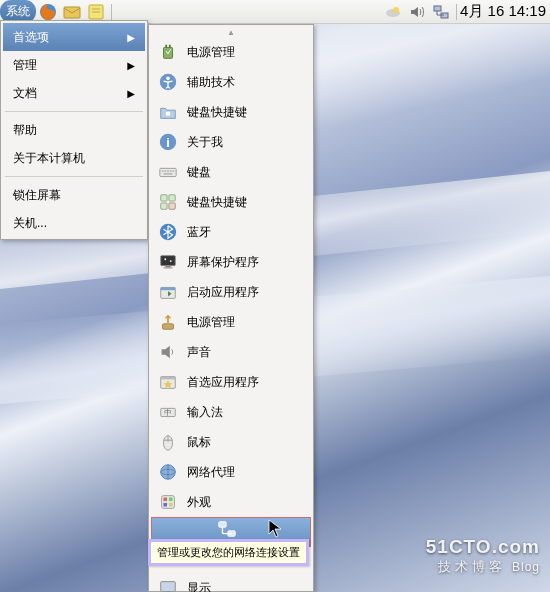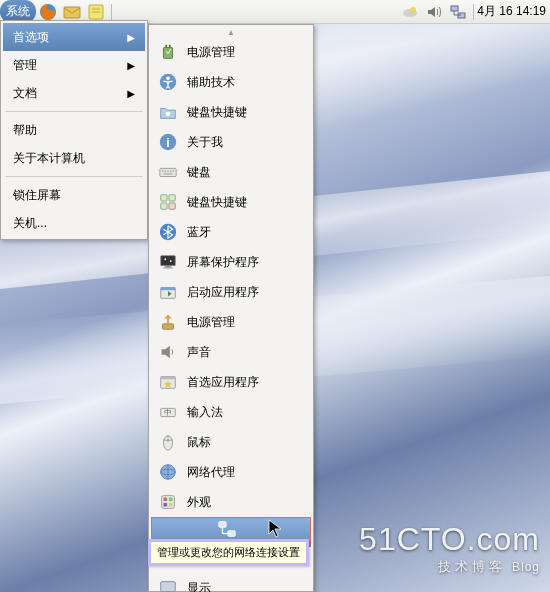--- a/index.html
+++ b/index.html
@@ -12,42 +12,42 @@
     .streak3 { top: 300px; left: 0; right: 0; height: 80px; background: linear-gradient(175deg, transparent 0%, rgba(230,235,245,0.8) 50%, transparent 100%); transform: skewY(-5deg); }
 
     .top-panel { position: absolute; top: 0; left: 0; right: 0; height: 24px; background: linear-gradient(#f8f8f6, #e8e8e4); border-bottom: 1px solid #ccc; display: flex; align-items: center; z-index: 10; }
     .panel-left { display: flex; align-items: center; height: 100%; }
     .panel-app { padding: 0 6px; height: 100%; display: flex; align-items: center; font-size: 12px; cursor: default; border-radius: 11px; }
     .panel-app.active { background: linear-gradient(#6a95c8, #4a75a8); color: white; }
     .panel-icon { width: 20px; height: 20px; margin: 0 2px; display: inline-flex; align-items: center; justify-content: center; font-size: 14px; }
     .panel-sep { width: 1px; height: 16px; background: #bbb; margin: 0 3px; }
     .panel-right { margin-left: auto; display: flex; align-items: center; height: 100%; padding-right: 4px; }
     .tray-icon { width: 20px; height: 20px; margin: 0 2px; display: inline-flex; align-items: center; justify-content: center; color: #666; }
-    .panel-clock { font-size: 12px; margin-left: 0; }
+    .panel-clock { font-size: 15px; margin-left: 0; }
 
     .menu { position: absolute; background: #f4f3f1; border: 1px solid #a6a6a0; box-shadow: 2px 2px 4px rgba(0,0,0,0.25); font-size: 12px; min-width: 140px; padding: 2px; z-index: 20; }
     .menu-primary { top: 20px; left: 0; width: 148px; }
     .menu-sub { top: 24px; left: 148px; width: 166px; max-height: 568px; z-index: 25; }
     .menu-scroll { height: 10px; display: flex; align-items: center; justify-content: center; color: #999; font-size: 8px; }
     .menu-item { display: flex; align-items: center; height: 30px; padding: 0 6px; cursor: default; position: relative; }
     .menu-primary .menu-item { height: 28px; padding: 0 10px; }
     .menu-item.highlighted { background: linear-gradient(#7aa3d4, #5a83b4); color: white; }
     .menu-item.hovered-network { border: 1px solid #d46a6a; background: linear-gradient(#8ab0de, #6a90be); color: white; height: 30px; flex-direction: column; }
     .menu-item .arrow { margin-left: auto; font-size: 10px; }
     .menu-sep { height: 1px; background: #cfcfc8; margin: 4px 2px; }
     .menu-icon { width: 22px; height: 22px; margin-right: 8px; display: inline-flex; align-items: center; justify-content: center; flex-shrink: 0; }
     .menu-icon svg { width: 20px; height: 20px; }
 
     .tooltip { position: absolute; top: 539px; left: 148px; background: #ffffe1; border: 3px solid #c4b5fd; padding: 3px 6px; font-size: 11px; z-index: 30; box-shadow: 1px 1px 2px rgba(0,0,0,0.2); }
 
     .cursor { position: absolute; top: 519px; left: 268px; z-index: 40; pointer-events: none; }
     .cursor svg { width: 16px; height: 20px; }
 
     .watermark { position: absolute; bottom: 16px; right: 10px; color: rgba(255,255,255,0.9); font-family: Arial, sans-serif; text-align: right; z-index: 5; text-shadow: 0 1px 3px rgba(0,0,0,0.6); }
-    .watermark .line1 { font-size: 32px; font-weight: normal; letter-spacing: 1px; }
+    .watermark .line1 { font-size: 19px; font-weight: bold; letter-spacing: 1px; }
     .watermark .line2 { font-size: 13px; letter-spacing: 4px; }
     .watermark .line2 .sub { font-size: 12px; letter-spacing: 1px; margin-left: 6px; }
   </style>
 </head>
 <body>
 
 <div class="desktop-bg">
   <div class="desktop-streak streak1"></div>
   <div class="desktop-streak streak2"></div>
   <div class="desktop-streak streak3"></div>

